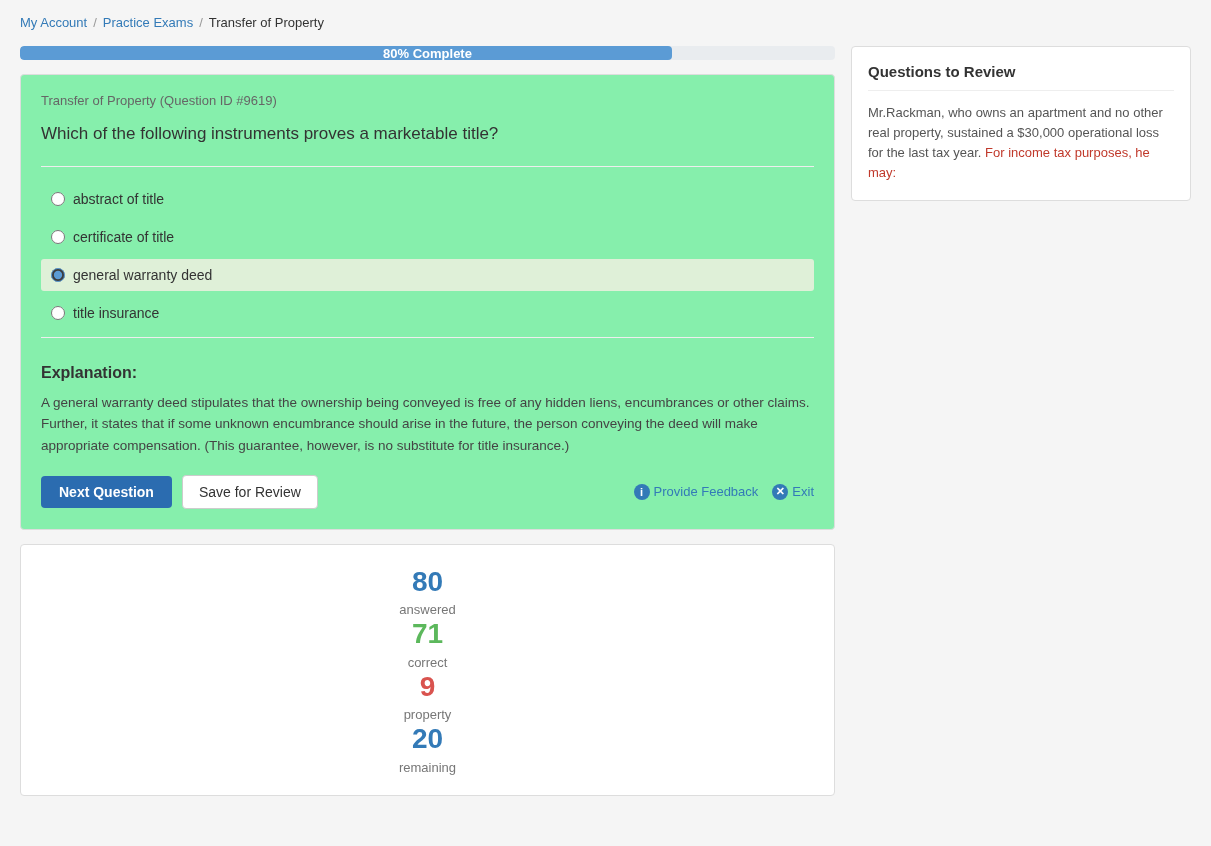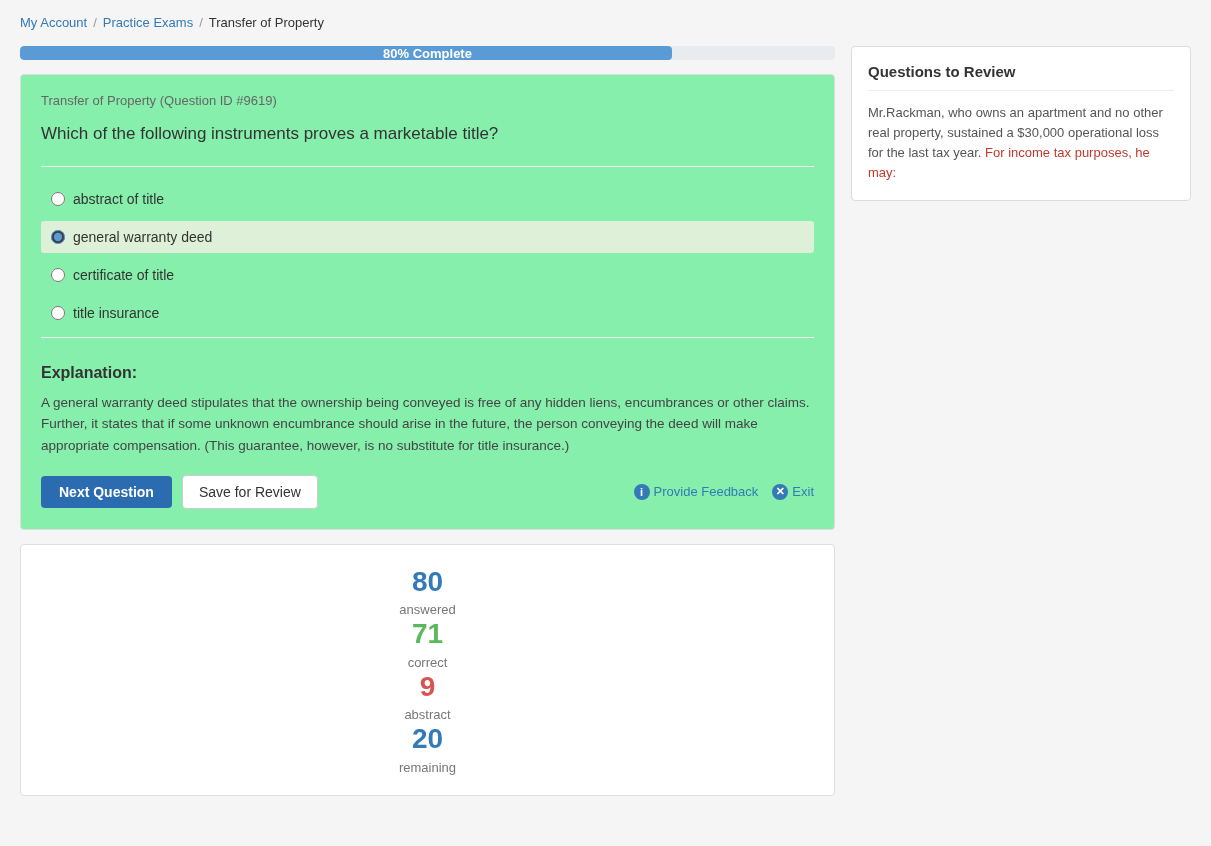--- a/index.html
+++ b/index.html
@@ -300,27 +300,27 @@
           <span>Transfer of Property</span>
           <span>(Question ID #9619)</span>
         </div>
         <div class="question-text">Which of the following instruments proves a marketable title?</div>
         <hr class="divider">
 
         <div class="answer-option">
           <input type="radio" name="answer" style="">
           <span>abstract of title</span>
         </div>
+        <div class="answer-option">
+          <input type="radio" name="answer" style="">
+          <span>certificate of title</span>
+        </div>
         <div class="answer-option selected">
           <input type="radio" name="answer" checked="" style="">
           <span>general warranty deed</span>
-        </div>
-        <div class="answer-option">
-          <input type="radio" name="answer" style="">
-          <span>certificate of title</span>
         </div>
         <div class="answer-option">
           <input type="radio" name="answer" style="">
           <span>title insurance</span>
         </div>
 
         <div class="explanation-section">
           <div class="explanation-title">Explanation:</div>
           <p class="explanation-text">A general warranty deed stipulates that the ownership being conveyed is free of any hidden liens, encumbrances or other claims. Further, it states that if some unknown encumbrance should arise in the future, the person conveying the deed will make appropriate compensation. (This guarantee, however, is no substitute for title insurance.)</p>
         </div>
@@ -345,21 +345,21 @@
         <div class="stat-item">
           <div class="stat-number blue">80</div>
           <div class="stat-label">answered</div>
         </div>
         <div class="stat-item">
           <div class="stat-number green">71</div>
           <div class="stat-label">correct</div>
         </div>
         <div class="stat-item">
           <div class="stat-number red">9</div>
-          <div class="stat-label">abstract</div>
+          <div class="stat-label">property</div>
         </div>
         <div class="stat-item">
           <div class="stat-number blue">20</div>
           <div class="stat-label">remaining</div>
         </div>
       </div>
 
     </div>
 
     <div class="right-col">

